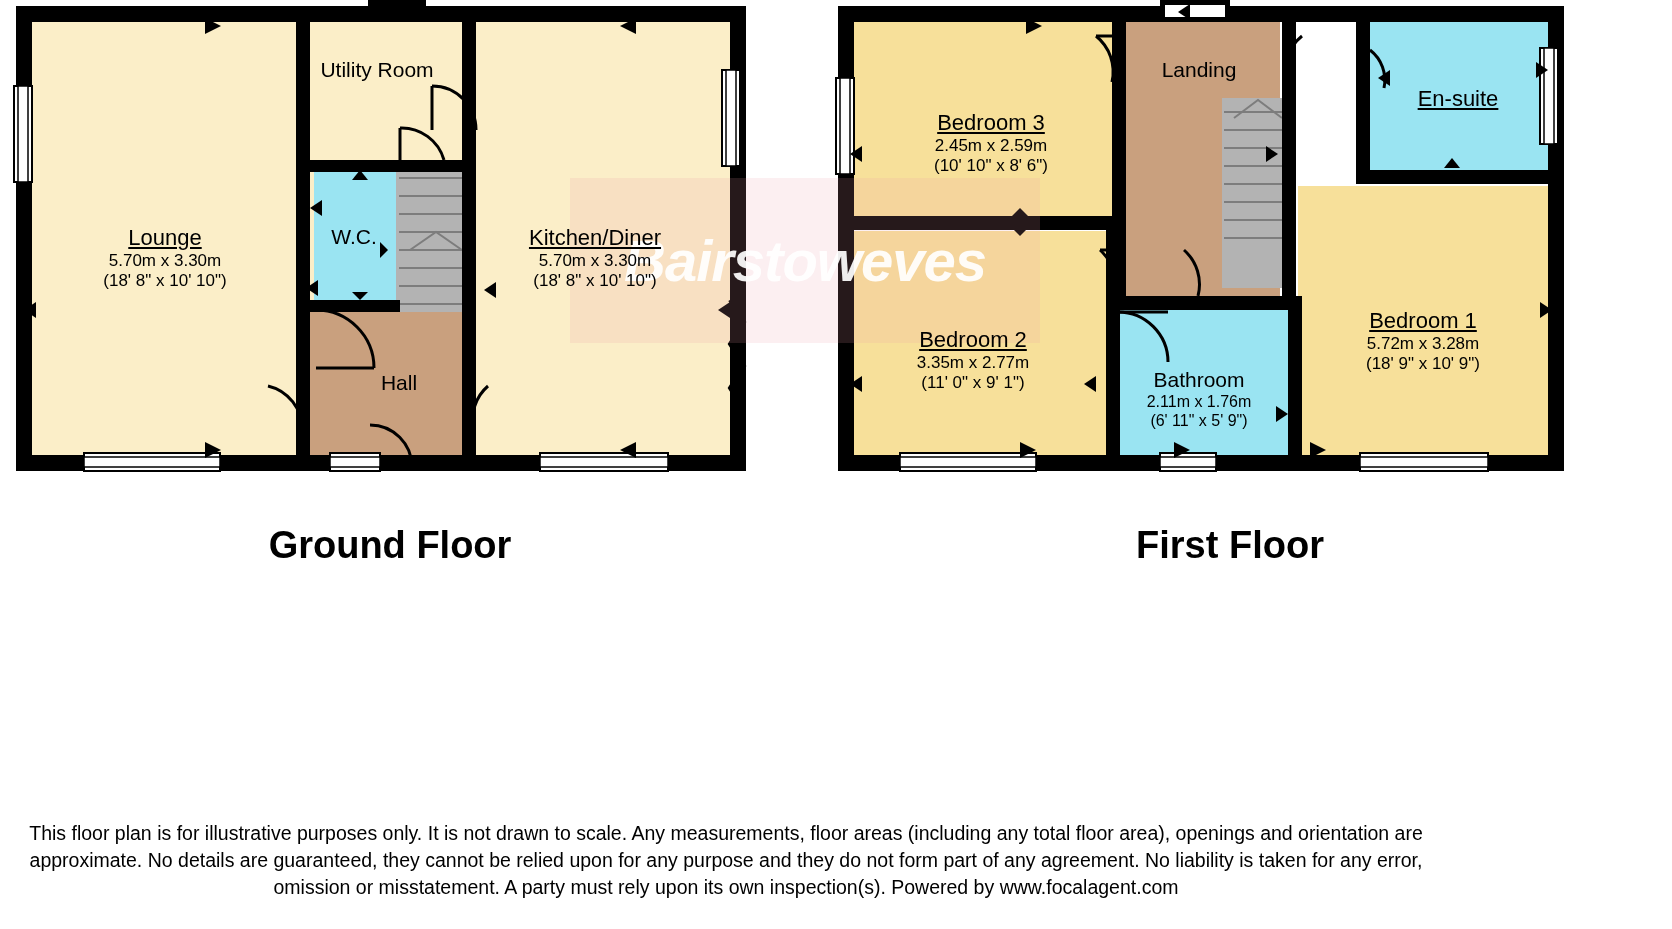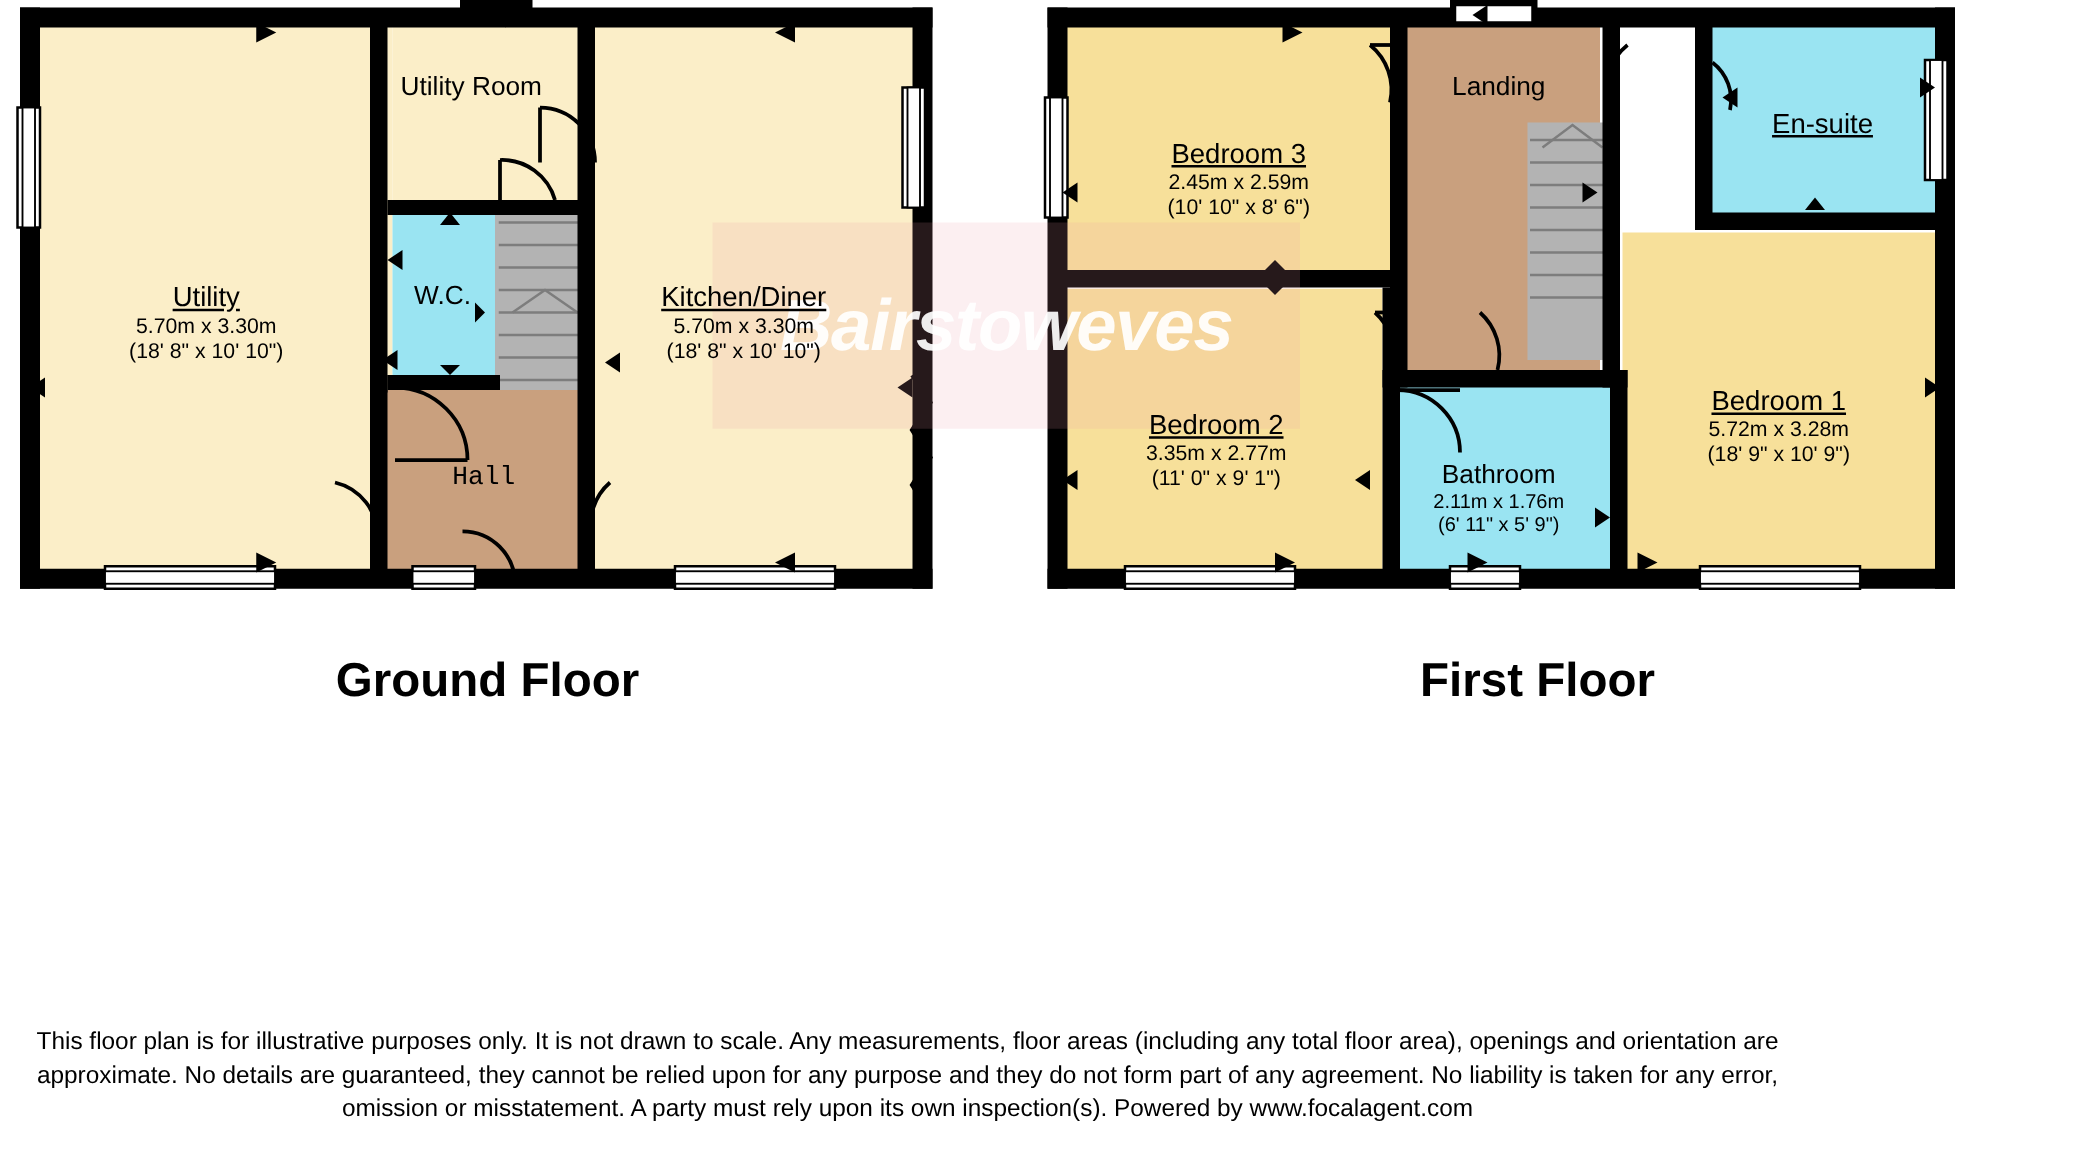--- a/index.html
+++ b/index.html
@@ -248,40 +248,40 @@
       <polygon points="1190,4 1178,12 1190,20"></polygon>
     </g>
   </g>
 </svg>
 
 <div class="watermark">
   <span>Bairstoweves</span>
 </div>
 
 <div class="room-label" style="left:54px; top:225px; width:222px;">
-  <div class="room-name big">Utility</div>
+  <div class="room-name big">Lounge</div>
   <div class="room-dim">5.70m x 3.30m</div>
   <div class="room-dim">(18' 8" x 10' 10")</div>
 </div>
 
 <div class="room-label" style="left:286px; top:58px; width:182px;">
   <div class="room-name">Utility Room</div>
 </div>
 
 <div class="room-label" style="left:300px; top:225px; width:108px;">
   <div class="room-name">W.C.</div>
 </div>
 
 <div class="room-label" style="left:486px; top:225px; width:218px;">
   <div class="room-name big">Kitchen/Diner</div>
   <div class="room-dim">5.70m x 3.30m</div>
   <div class="room-dim">(18' 8" x 10' 10")</div>
 </div>
 
-<div class="room-label" style="left:312px; top:371px; width:150px;font-family:Liberation Mono, monospace;">
+<div class="room-label" style="left:324px; top:371px; width:150px;">
   <div class="room-name">Hall</div>
 </div>
 
 <div class="room-label" style="left:1128px; top:58px; width:142px;">
   <div class="room-name">Landing</div>
 </div>
 
 <div class="room-label" style="left:1372px; top:86px; width:172px;">
   <div class="room-name big">En-suite</div>
 </div>

